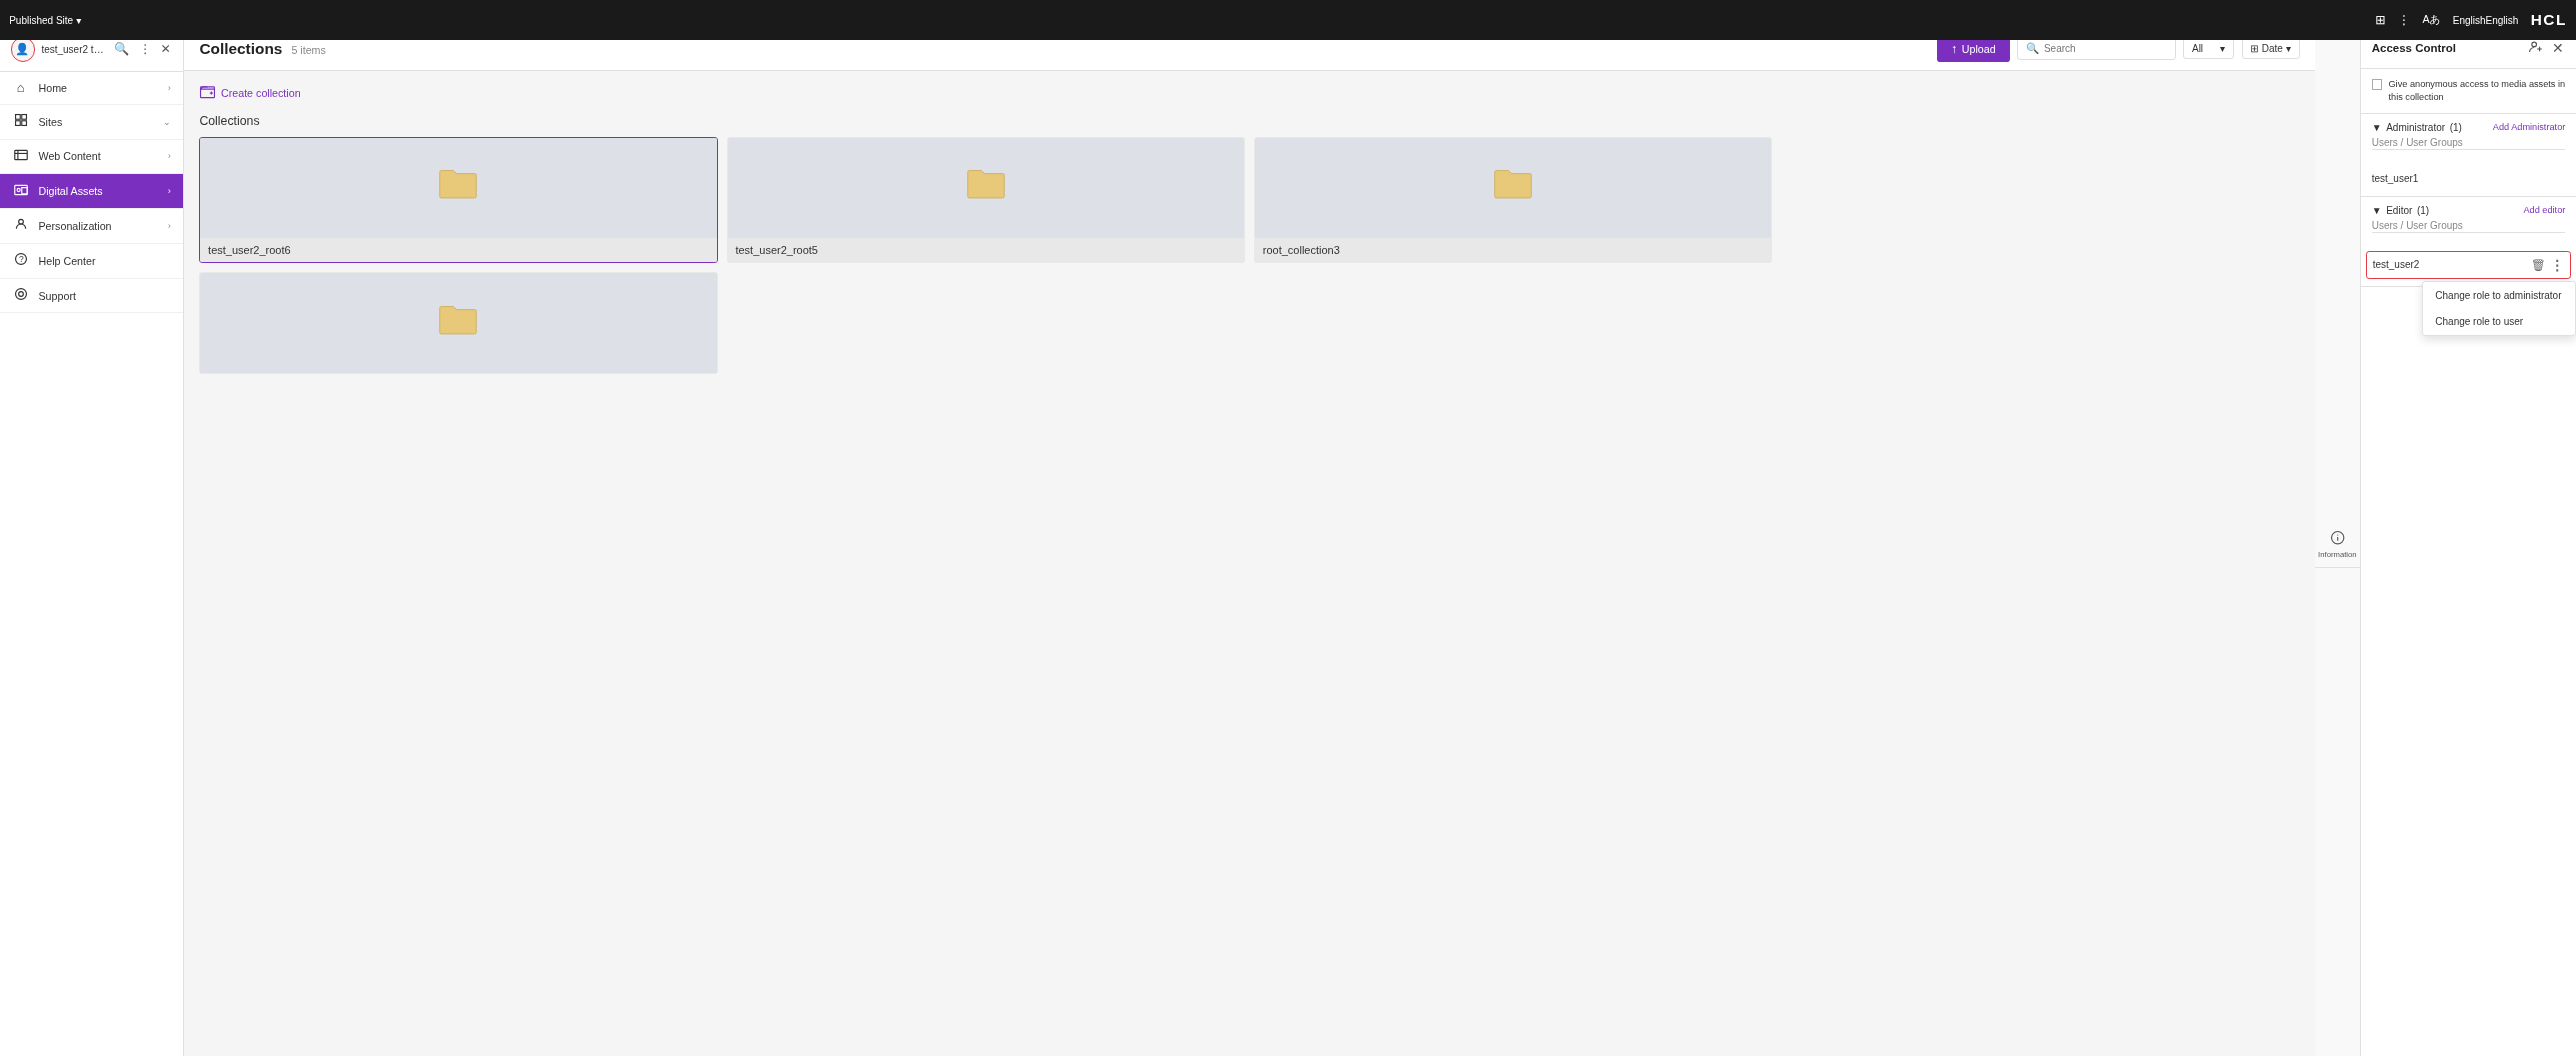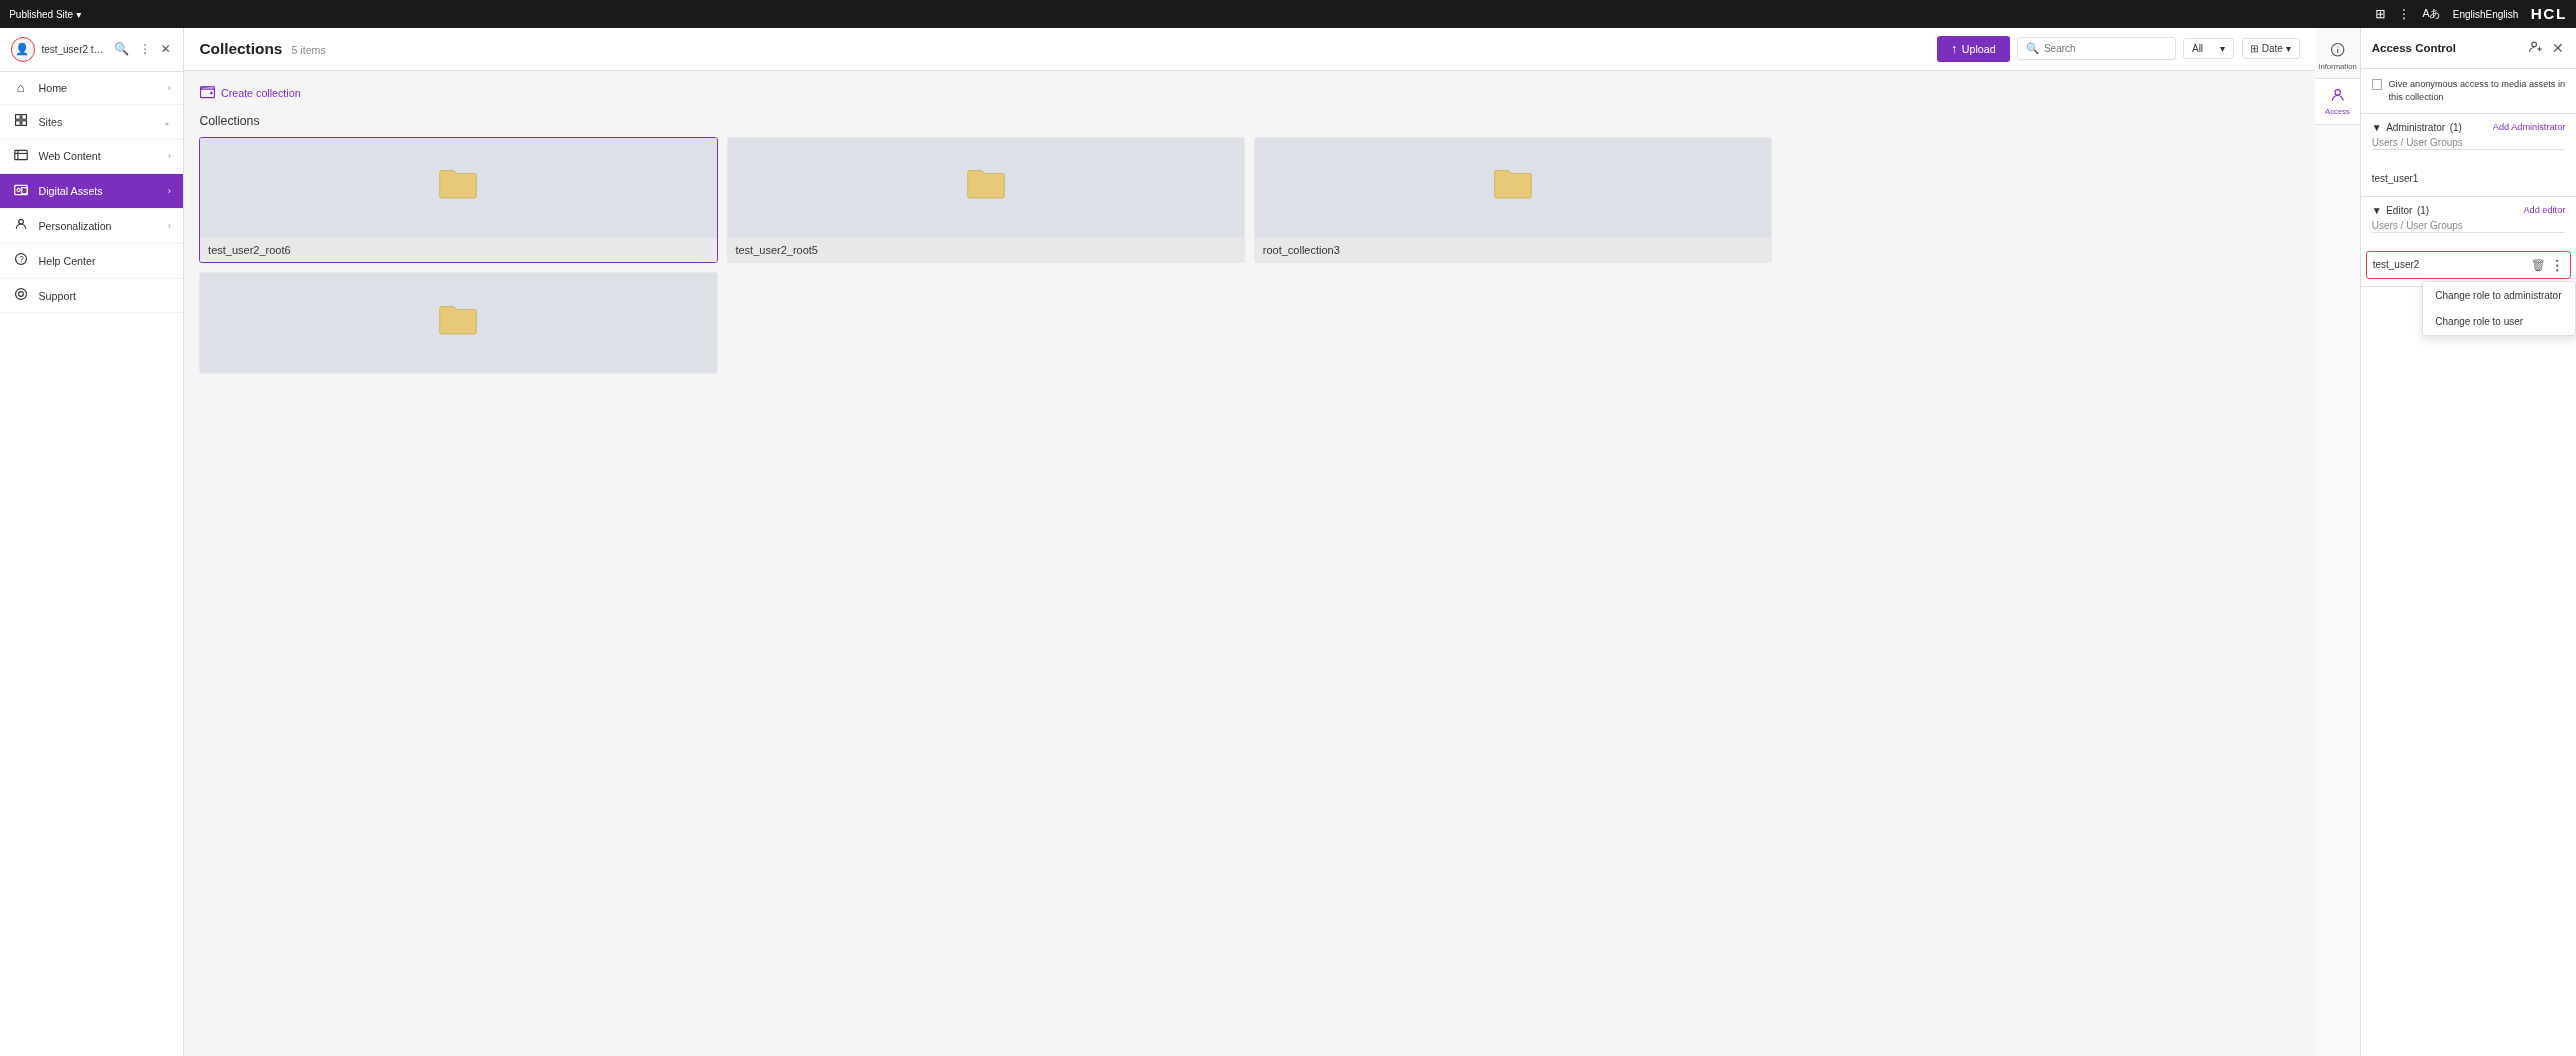--- a/index.html
+++ b/index.html
@@ -1,21 +1,21 @@
 <!DOCTYPE html>
 <html style="font-size:12.3px"><head>
   <meta charset="utf-8">
   <style>
     * { box-sizing: border-box; margin: 0; padding: 0; }
     body { font-family: -apple-system, BlinkMacSystemFont, 'Segoe UI', Arial, sans-serif; font-size: 10.7px; background: #f0f0f0; overflow: hidden; }
 
     
     .topbar {
       display: flex; align-items: center; justify-content: space-between;
-      background: #1a1a1a; color: #fff; height: 28px; padding: 0 9.2px;
+      background: #1a1a1a; color: #fff; height: 40px; padding: 0 9.2px;
       position: fixed; top: 0; left: 0; right: 0; z-index: 100;
     }
     .topbar-left { display: flex; align-items: center; gap: 6.1px; font-size: 10px; }
     .topbar-right { display: flex; align-items: center; gap: 12.3px; font-size: 10px; }
     .published-site { display: flex; align-items: center; gap: 3.1px; font-size: 10px; cursor: pointer; }
 
     
     .app-layout {
       display: flex; height: 100vh; padding-top: 28px;
     }
@@ -154,21 +154,21 @@
     }
     .dropdown-item {
       padding: 7.7px 12.3px; font-size: 10px; color: #333; cursor: pointer;
     }
 
     .side-panel-wrapper {
       display: flex; position: relative;
     }
     .panel-tabs-vertical {
       width: 46px; background: #f9f9f9; border-right: 0.8px solid #e0e0e0;
-      display: flex; flex-direction: column; align-items: center; padding-top: 6.1px; gap: 0;
+      display: flex; flex-direction: row; align-items: center; padding-top: 6.1px; gap: 8px;
     }
     .vtab {
       display: flex; flex-direction: column; align-items: center; justify-content: center;
       padding: 7.7px 3.1px; cursor: pointer; width: 100%; font-size: 7.7px;
       color: #555; border-bottom: 0.8px solid #e0e0e0; gap: 1.5px;
     }
     .vtab.active { color: #7b2fbf; background: #fff; }
     .vtab-icon { font-size: 14px; }
     .access-panel-content { flex: 1; overflow-y: auto; position: relative; }
   </style>

